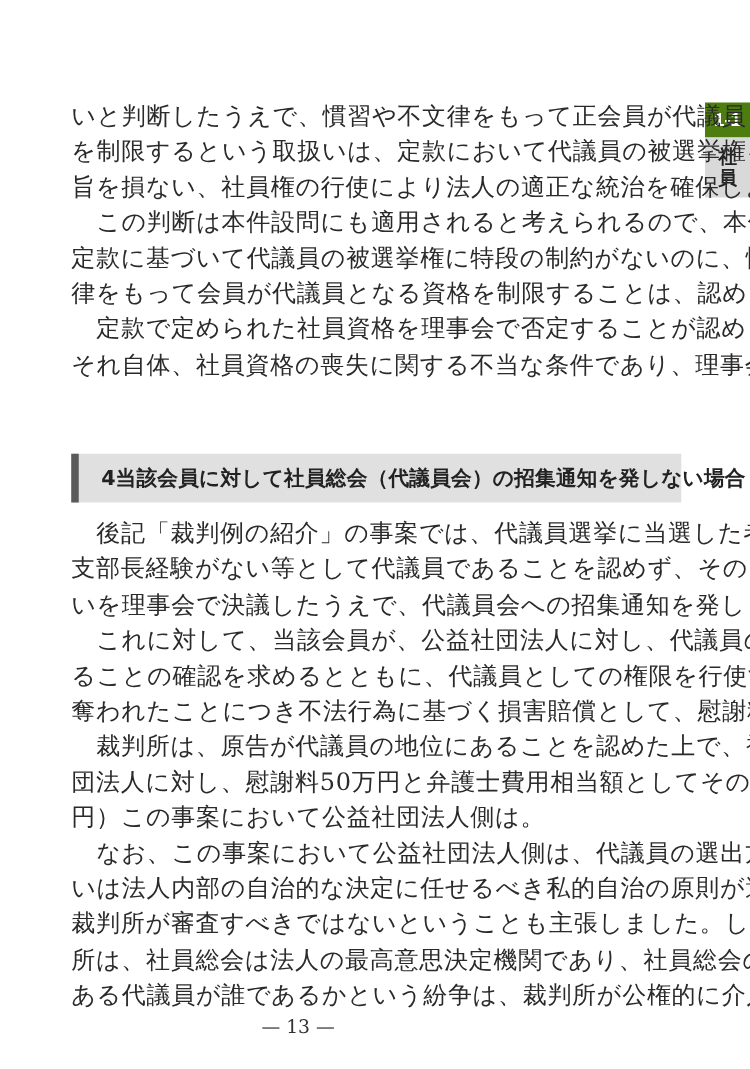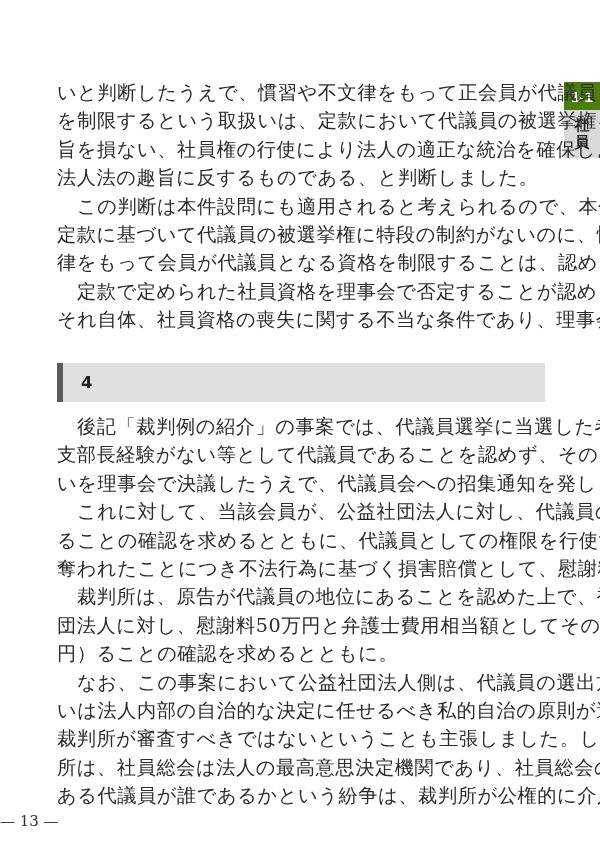--- a/index.html
+++ b/index.html
@@ -19,71 +19,71 @@
                     font-size: 16.5px; margin-left: 18px; width: 30px; color: #222; }
     .heading .title { font-family: "DejaVu Sans", "Liberation Sans", sans-serif; font-weight: bold;
                       font-size: 16.5px; color: #222; letter-spacing: 0.2px; white-space: nowrap; }
     .side-tab { position: absolute; left: 564px; top: 82px; width: 36px; }
     .side-tab .chap { background: #4d7c0f; color: #ffffff; height: 28px; display: flex;
                       align-items: center; justify-content: center;
                       font-family: "Liberation Sans", "DejaVu Sans", sans-serif; font-size: 15px; font-weight: bold; }
     .side-tab .label { background: #d9d9d9; color: #222; height: 48px; display: flex;
                        flex-direction: column; align-items: center; justify-content: center;
                        font-family: "DejaVu Sans", sans-serif; font-weight: bold; font-size: 15px; line-height: 17px; }
-    .page-num { position: absolute; left: 0; width: 477px; top: 812px; text-align: left;
+    .page-num { position: absolute; left: 0; width: 477px; top: 812px; text-align: center;
                 font-size: 15px; color: #333; font-family: "DejaVu Serif", serif; }
   </style>
 </head>
 <body>
 
 <div class="side-tab">
   <div class="chap">1-1</div>
   <div class="label">
     <span>社</span>
     <span>員</span>
   </div>
 </div>
 
 <div class="block" id="block1">
   <p class="para">
     <span class="line">いと判断したうえで、慣習や不文律をもって正会員が代議員となる資格</span>
     <span class="line">を制限するという取扱いは、定款において代議員の被選挙権を定めた趣</span>
     <span class="line">旨を損ない、社員権の行使により法人の適正な統治を確保しようとした</span>
-    <span class="line">法人法の趣旨に反するものである、と判断しました。</span>
   </p>
   <p class="para">
     <span class="line indent">この判断は本件設問にも適用されると考えられるので、本件設問でも、</span>
     <span class="line">定款に基づいて代議員の被選挙権に特段の制約がないのに、慣習や不文</span>
     <span class="line">律をもって会員が代議員となる資格を制限することは、認められません。</span>
   </p>
   <p class="para">
     <span class="line indent">定款で定められた社員資格を理事会で否定することが認められれば、</span>
     <span class="line">それ自体、社員資格の喪失に関する不当な条件であり、理事会で決議し</span>
   </p>
 </div>
 
 <div class="heading">
   <span class="num">4</span>
+  <span class="title">当該会員に対して社員総会（代議員会）の招集通知を発しない場合</span>
 </div>
 
 <div class="block" id="block2">
   <p class="para">
     <span class="line indent">後記「裁判例の紹介」の事案では、代議員選挙に当選した者について、</span>
     <span class="line">支部長経験がない等として代議員であることを認めず、そのような取扱</span>
     <span class="line">いを理事会で決議したうえで、代議員会への招集通知を発しませんでした。</span>
   </p>
   <p class="para">
     <span class="line indent">これに対して、当該会員が、公益社団法人に対し、代議員の地位にあ</span>
     <span class="line">ることの確認を求めるとともに、代議員としての権限を行使する機会を</span>
     <span class="line">奪われたことにつき不法行為に基づく損害賠償として、慰謝料50万円と</span>
   </p>
   <p class="para">
     <span class="line indent">裁判所は、原告が代議員の地位にあることを認めた上で、被告公益社</span>
     <span class="line">団法人に対し、慰謝料50万円と弁護士費用相当額としてその１割（５万</span>
-    <span class="line">円）ることの確認を求めるとともに。</span>
+    <span class="line">円）この事案において公益社団法人側は。</span>
   </p>
   <p class="para">
     <span class="line indent">なお、この事案において公益社団法人側は、代議員の選出方法や取扱</span>
     <span class="line">いは法人内部の自治的な決定に任せるべき私的自治の原則が適用され、</span>
     <span class="line">裁判所が審査すべきではないということも主張しました。しかし、裁判</span>
     <span class="line">所は、社員総会は法人の最高意思決定機関であり、社員総会の構成員で</span>
     <span class="line">ある代議員が誰であるかという紛争は、裁判所が公権的に介入するのが</span>
   </p>
 </div>
 

